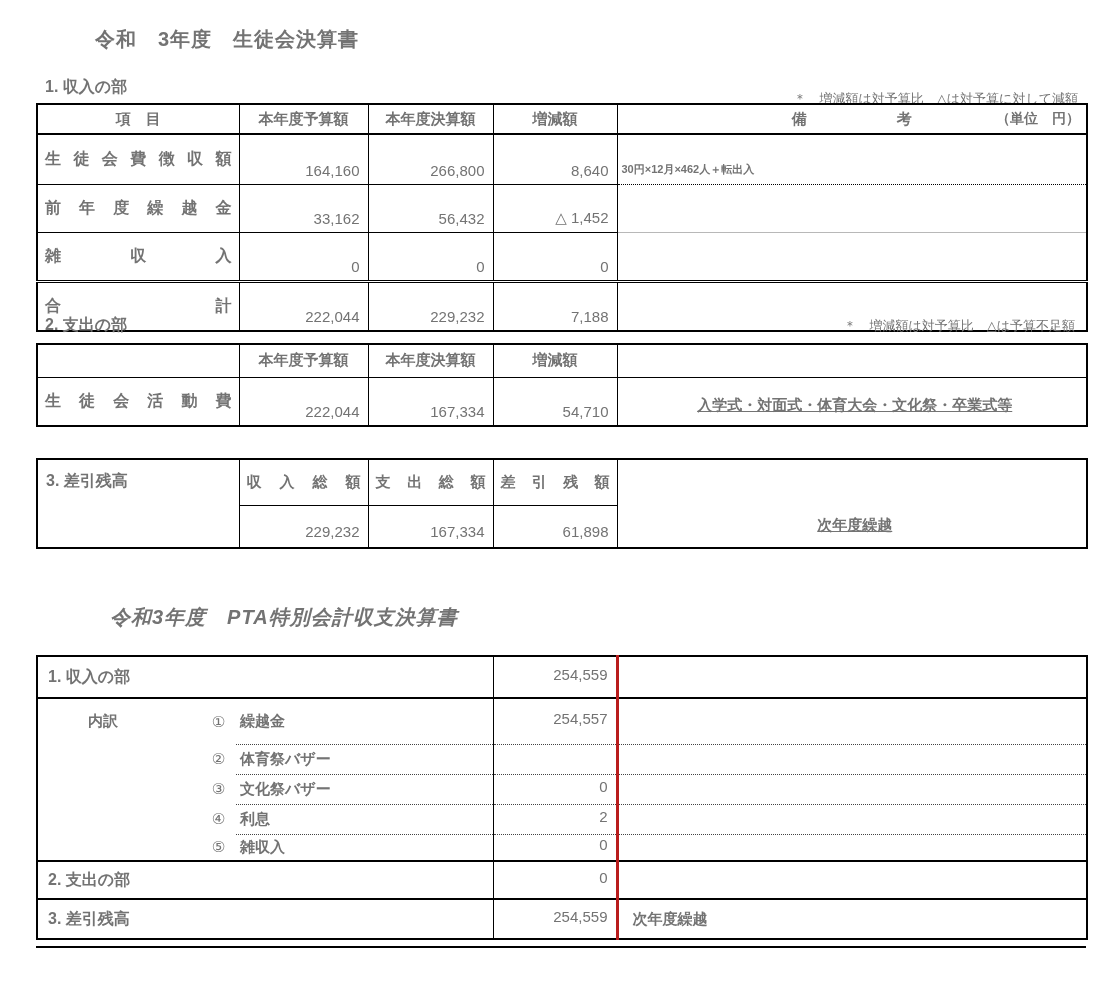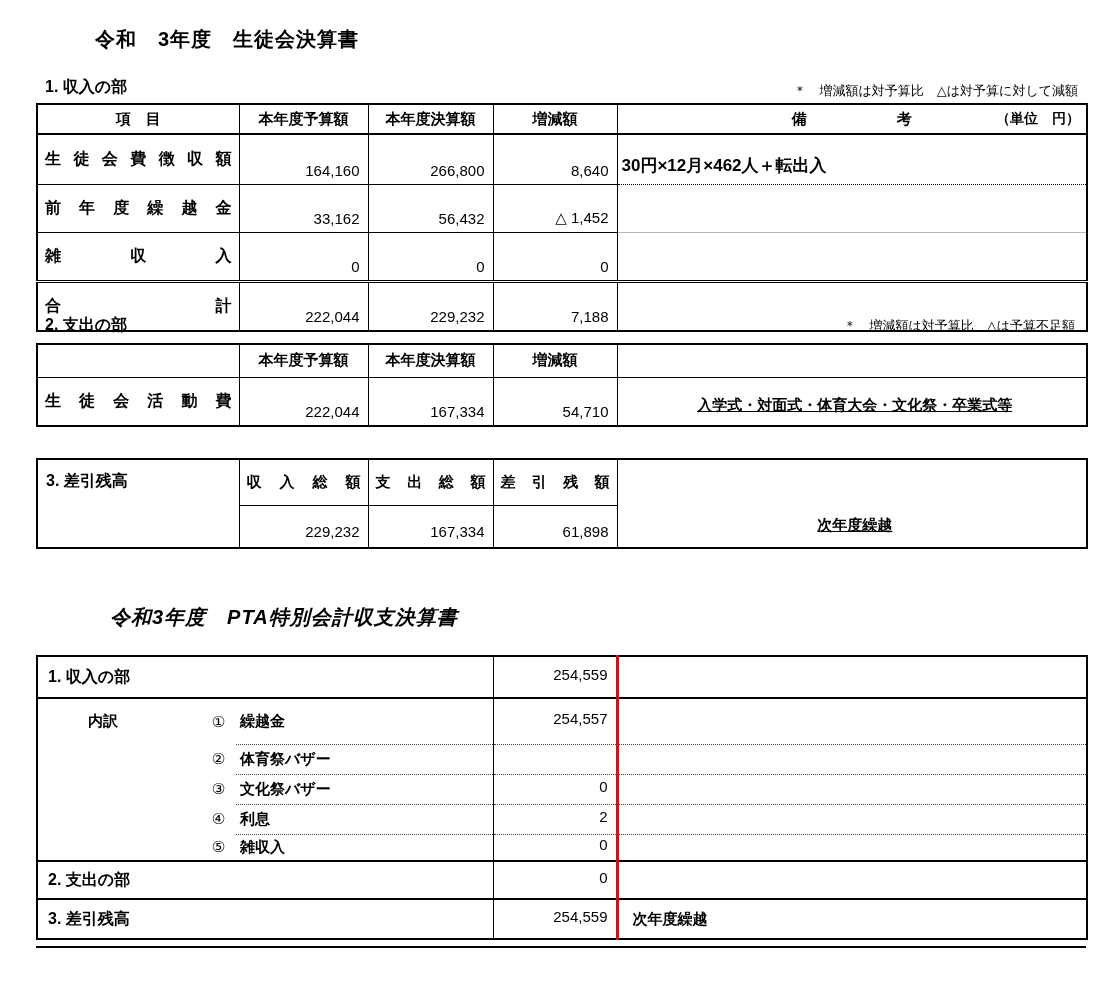--- a/index.html
+++ b/index.html
@@ -1,40 +1,40 @@
 <!DOCTYPE html>
 <html><head>
 <meta charset="utf-8">
 <style>
   * { margin:0; padding:0; box-sizing:border-box; }
   html,body { background:#fff; }
   .page {
     position:relative; width:1120px; height:988px; background:#ffffff;
-    font-family:"Liberation Sans","DejaVu Sans",sans-serif; color:#000000; overflow:hidden;
+    font-family:"Liberation Sans","DejaVu Sans",sans-serif; color:#737373; overflow:hidden;
   }
   .abs { position:absolute; white-space:nowrap; }
   .doc-title { font-size:20px; font-weight:700; letter-spacing:1px; }
   .doc-title2 { font-size:20px; font-weight:700; font-style:italic; letter-spacing:1px; }
   .sec-heading { font-size:16px; font-weight:700; }
   .note { font-size:13px; font-weight:400; }
 
   table { position:absolute; border-collapse:collapse; table-layout:fixed; background:#fff; }
   td, th { overflow:hidden; }
 
   .num { text-align:right; vertical-align:bottom; padding:0 8px 5px 0; font-size:15px; font-weight:400; }
   .jlabel { font-weight:700; font-size:16px; text-align:justify; text-align-last:justify; padding:13px 7px; vertical-align:middle; }
   .hcell { font-weight:700; font-size:15px; text-align:center; vertical-align:middle;margin-top:20px; }
   .remark-txt { font-weight:700; font-size:15px; text-align:center;text-decoration:underline; }
 
   
   #t1 { left:36px; top:103px; width:1050px; border:2px solid #000; }
   #t1 td, #t1 th { border:1px solid #000; }
   #t1 th { border-bottom:2px solid #000; }
   #t1 .remark { border-top:none; border-bottom:none; text-align:left; }
-  #t1 tr.r1 .remark { border-bottom:1px dotted #000; font-size:17px; font-weight:700;
+  #t1 tr.r1 .remark { border-bottom:1px dotted #000; font-size:11px; font-weight:700;
                       vertical-align:bottom; padding:0 4px 7px 4px;margin-top:40px; }
   #t1 tr.r2 .remark { border-bottom:1px solid #b8b8b8; }
   #t1 tr.total td { border-top:3px double #000; }
   #t1 th.remark-h { position:relative; }
   #t1 .unit { position:absolute; right:6px; top:50%; transform:translateY(-50%);
               font-size:14px; font-weight:700; }
 
   
   #t2 { left:36px; top:343px; width:1050px; border:2px solid #000; }
   #t2 td, #t2 th { border:1px solid #000; }
@@ -60,21 +60,21 @@
   #t4 .remark4 { font-size:15px; font-weight:700; text-align:left; padding-left:14px; }
   #t4-underline { position:absolute; left:36px; top:946px; width:1050px; height:2px; background:#000; }
 </style>
 </head>
 <body>
 
 <div class="page">
 
   <div class="abs doc-title" style="left:95px; top:26px;">令和　3年度　生徒会決算書</div>
   <div class="abs sec-heading" style="left:45px; top:77px;">1. 収入の部</div>
-  <div class="abs note" style="right:42px; top:82px;">＊　増減額は対予算比　△は対予算に対して減額</div>
+  <div class="abs note" style="right:42px; top:90px;">＊　増減額は対予算比　△は対予算に対して減額</div>
 
   <table id="t1">
     <colgroup>
         <col style="width:202px">
         <col style="width:129px">
         <col style="width:125px">
         <col style="width:124px">
         <col style="width:470px">
       </colgroup>
     <tbody>

